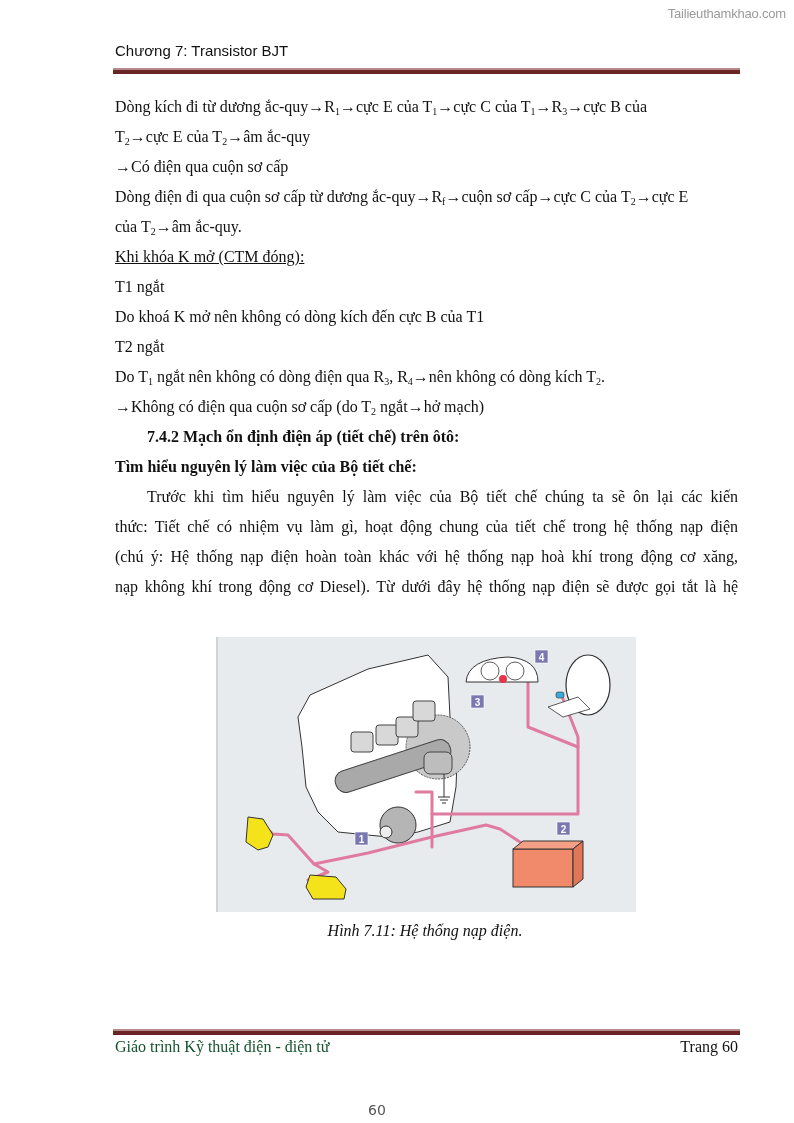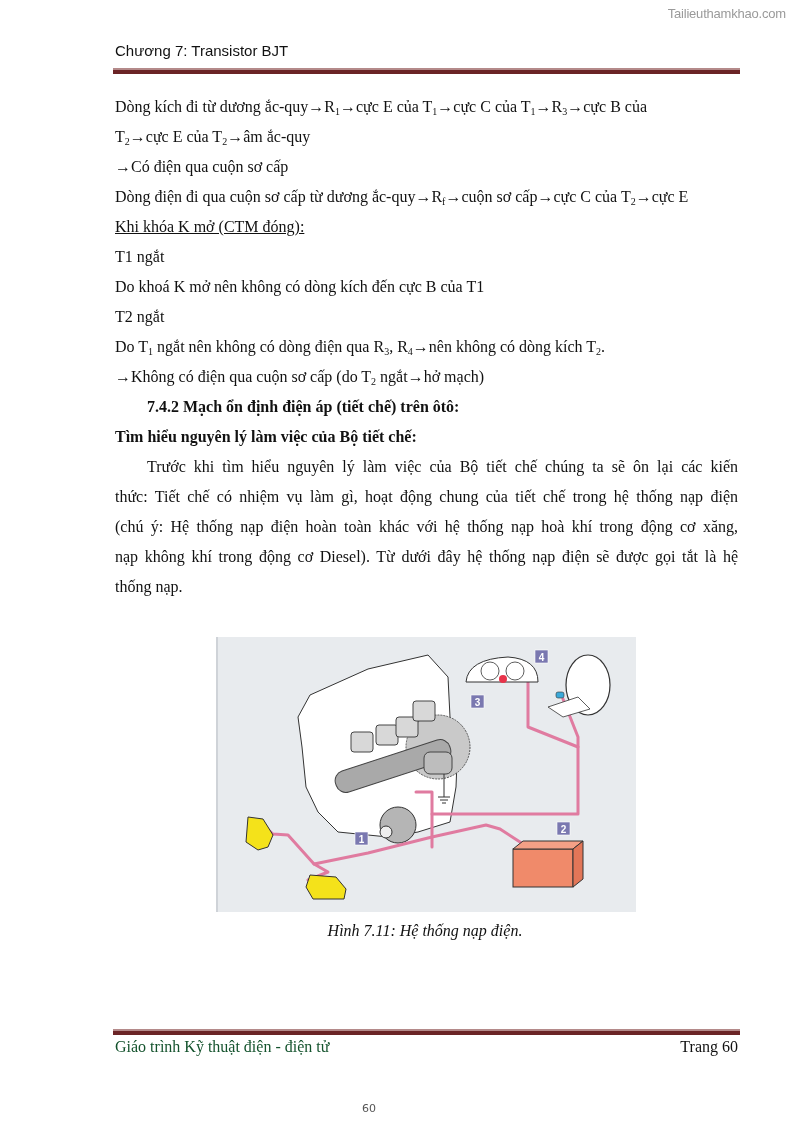--- a/index.html
+++ b/index.html
@@ -39,22 +39,22 @@
     }
     .footer-left {
       position: absolute; left: 115px; top: 1038px;
       font-family: "Liberation Serif", serif; font-size: 16px; color: #14532d;
     }
     .footer-right {
       position: absolute; right: 56px; top: 1038px;
       font-family: "Liberation Serif", serif; font-size: 16px; color: #111;
     }
     .page-num {
-      position: absolute; left: 0; width: 738px; top: 1102px; text-align: center;
-      font-family: "DejaVu Sans", sans-serif; font-size: 11px; color: #555;
+      position: absolute; left: 8px; width: 738px; top: 1102px; text-align: center;
+      font-family: "DejaVu Sans", sans-serif; font-size: 14px; color: #555;
     }
   </style>
 </head>
 <body>
 
 <div class="watermark">Tailieuthamkhao.com</div>
 
 <div class="header-title">Chương 7: Transistor BJT</div>
 <div class="rule-top"></div>
 <div class="rule-main"></div>
@@ -65,37 +65,39 @@
   </div>
   <div class="line">
     <span>T</span><sub>2</sub><span>→</span><span>cực E của T</span><sub>2</sub><span>→</span><span>âm ắc-quy</span>
   </div>
   <div class="line">
     <span>→</span><span>Có điện qua cuộn sơ cấp</span>
   </div>
   <div class="line">
     <span>Dòng điện đi qua cuộn sơ cấp từ dương ắc-quy</span><span>→</span><span>R</span><sub>f</sub><span>→</span><span>cuộn sơ cấp</span><span>→</span><span>cực C của T</span><sub>2</sub><span>→</span><span>cực E</span>
   </div>
+  <div class="line">
+    <span>của T</span><sub>2</sub><span>→</span><span>âm ắc-quy.</span>
+  </div>
   <div class="line u">Khi khóa K mở (CTM đóng):</div>
   <div class="line">T1 ngắt</div>
   <div class="line">Do khoá K mở nên không có dòng kích đến cực B của T1</div>
   <div class="line">T2 ngắt</div>
   <div class="line">
     <span>Do T</span><sub>1</sub><span> ngắt nên không có dòng điện qua R</span><sub>3</sub><span>, R</span><sub>4</sub><span>→</span><span>nên không có dòng kích T</span><sub>2</sub><span>.</span>
   </div>
   <div class="line">
     <span>→</span><span>Không có điện qua cuộn sơ cấp (do T</span><sub>2</sub><span> ngắt</span><span>→</span><span>hở mạch)</span>
   </div>
   <div class="line b indent">7.4.2  Mạch ổn định điện áp (tiết chế) trên ôtô:</div>
   <div class="line b">Tìm hiểu nguyên lý làm việc của Bộ tiết chế:</div>
   <div class="line justify indent">Trước khi tìm hiểu nguyên lý làm việc của Bộ tiết chế chúng ta sẽ ôn lại các kiến</div>
   <div class="line justify">thức: Tiết chế có nhiệm vụ làm gì, hoạt động chung của tiết chế trong hệ thống nạp điện</div>
   <div class="line justify">(chú ý: Hệ thống nạp điện hoàn toàn khác với hệ thống nạp hoà khí trong động cơ xăng,</div>
   <div class="line justify">nạp không khí trong động cơ Diesel). Từ dưới đây hệ thống nạp điện sẽ được gọi tắt là hệ</div>
-  <div class="line">thống nạp.</div>
 </div>
 
 <div class="figure">
   <svg width="418" height="275" viewBox="0 0 418 275">
 
     <path d="M92,58 L150,32 L210,18 L230,40 L232,80 L240,100 L238,150 L232,185 L200,195 L170,200 L120,195 L100,175 L88,150 L84,110 L80,80 Z" fill="#ffffff" stroke="#333" stroke-width="1"></path>
 
     <circle cx="220" cy="110" r="32" fill="#c9c9c9" stroke="#555" stroke-width="1" stroke-dasharray="2,1"></circle>
 
     <rect x="115" y="118" width="120" height="22" rx="10" fill="#a9a9a9" stroke="#444" stroke-width="1" transform="rotate(-18 175 129)"></rect>

